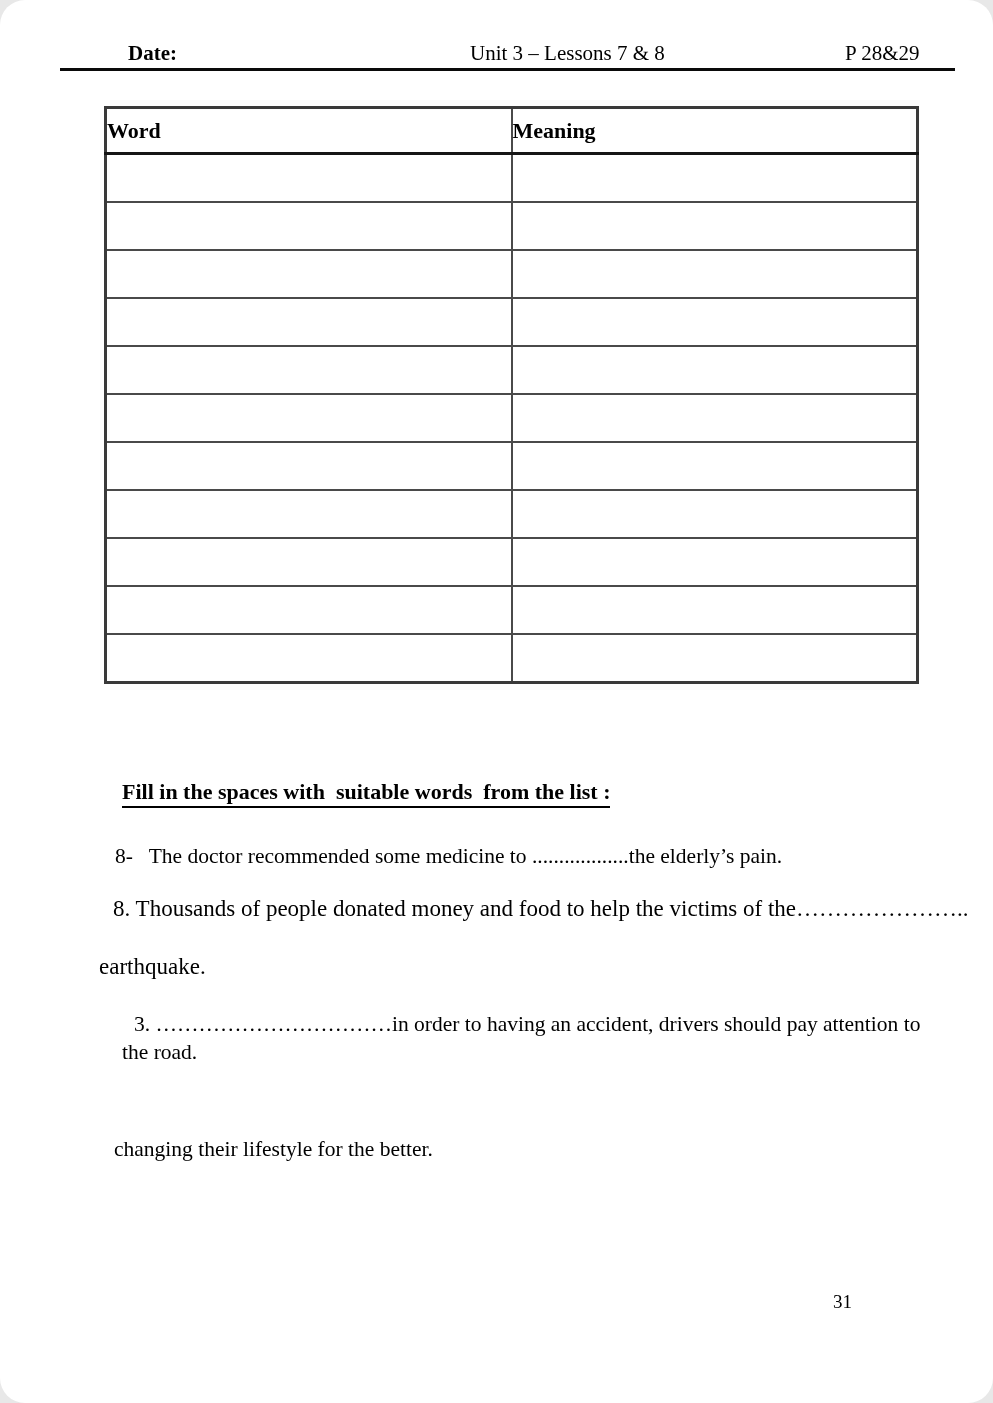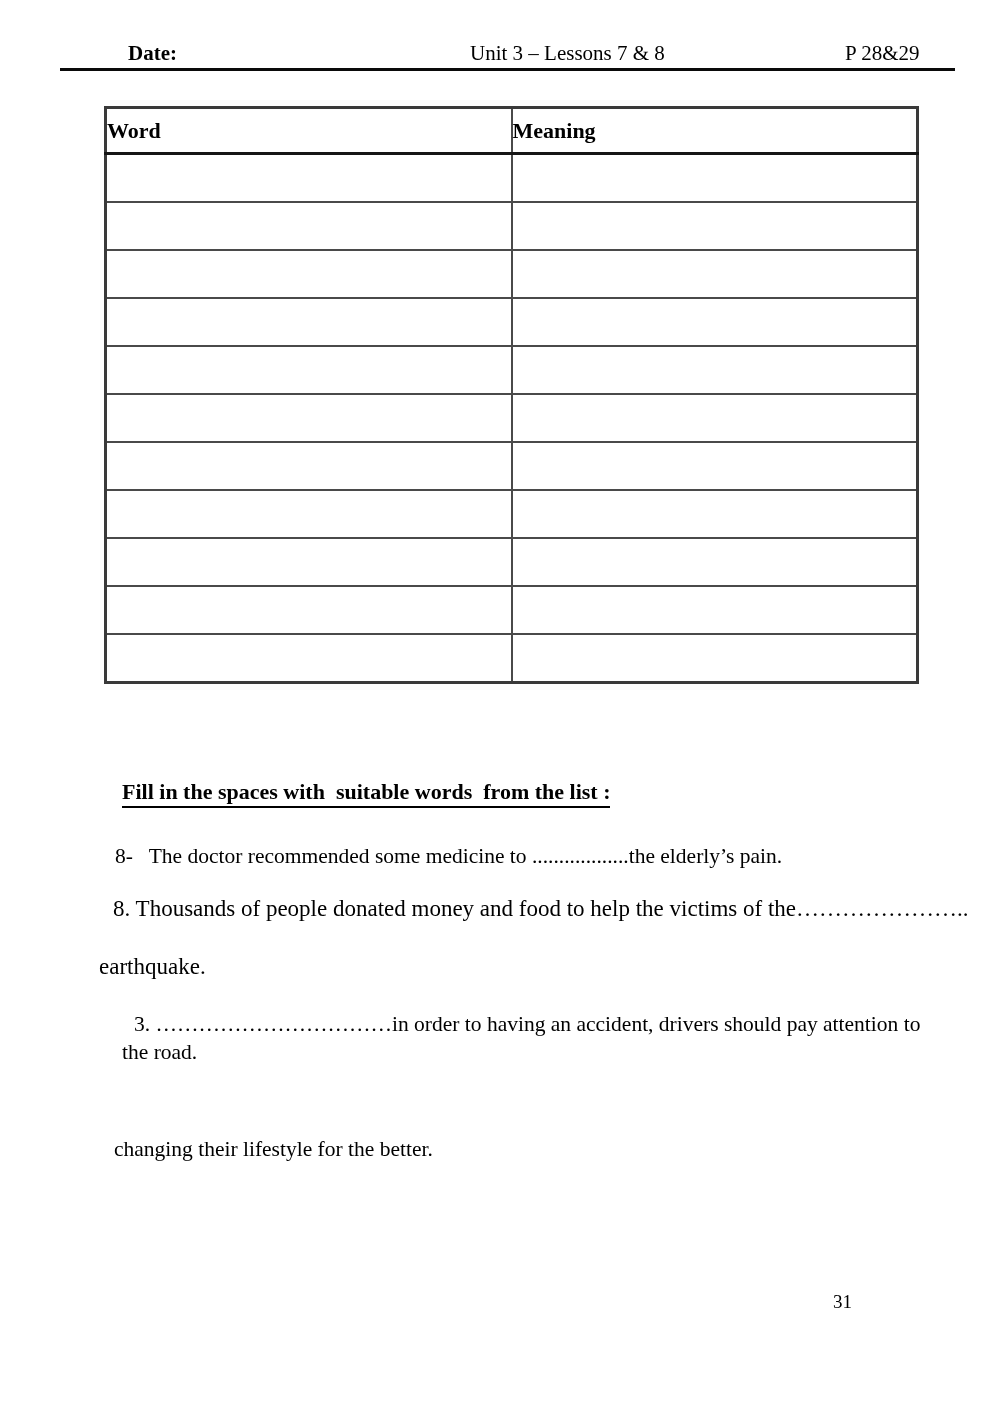--- a/index.html
+++ b/index.html
@@ -4,20 +4,21 @@
 <style>
   html,body { margin:0; padding:0; background:#e8e8e8; }
   .page {
     position:relative;
     width:993px; height:1403px;
     margin:0 auto;
     background:#ffffff;
     color:#000000;
     font-family:"Liberation Serif", "DejaVu Serif", serif;
     overflow:hidden;
+    border-radius:25px;
   }
   
   .hdr-date  { position:absolute; left:128px; top:41px; font-size:21px; font-weight:bold; white-space:pre; }
   .hdr-unit  { position:absolute; left:470px; top:41px; font-size:21px; white-space:pre; }
   .hdr-ref   { position:absolute; left:845px; top:41px; font-size:21px; white-space:pre; }
   .hdr-rule  { position:absolute; left:60px;  top:68px; width:895px; height:3px; background:#0a0a0a; }
 
   
   .vocab { position:absolute; left:104px; top:106px; width:815px;
            border-collapse:collapse; table-layout:fixed; }

